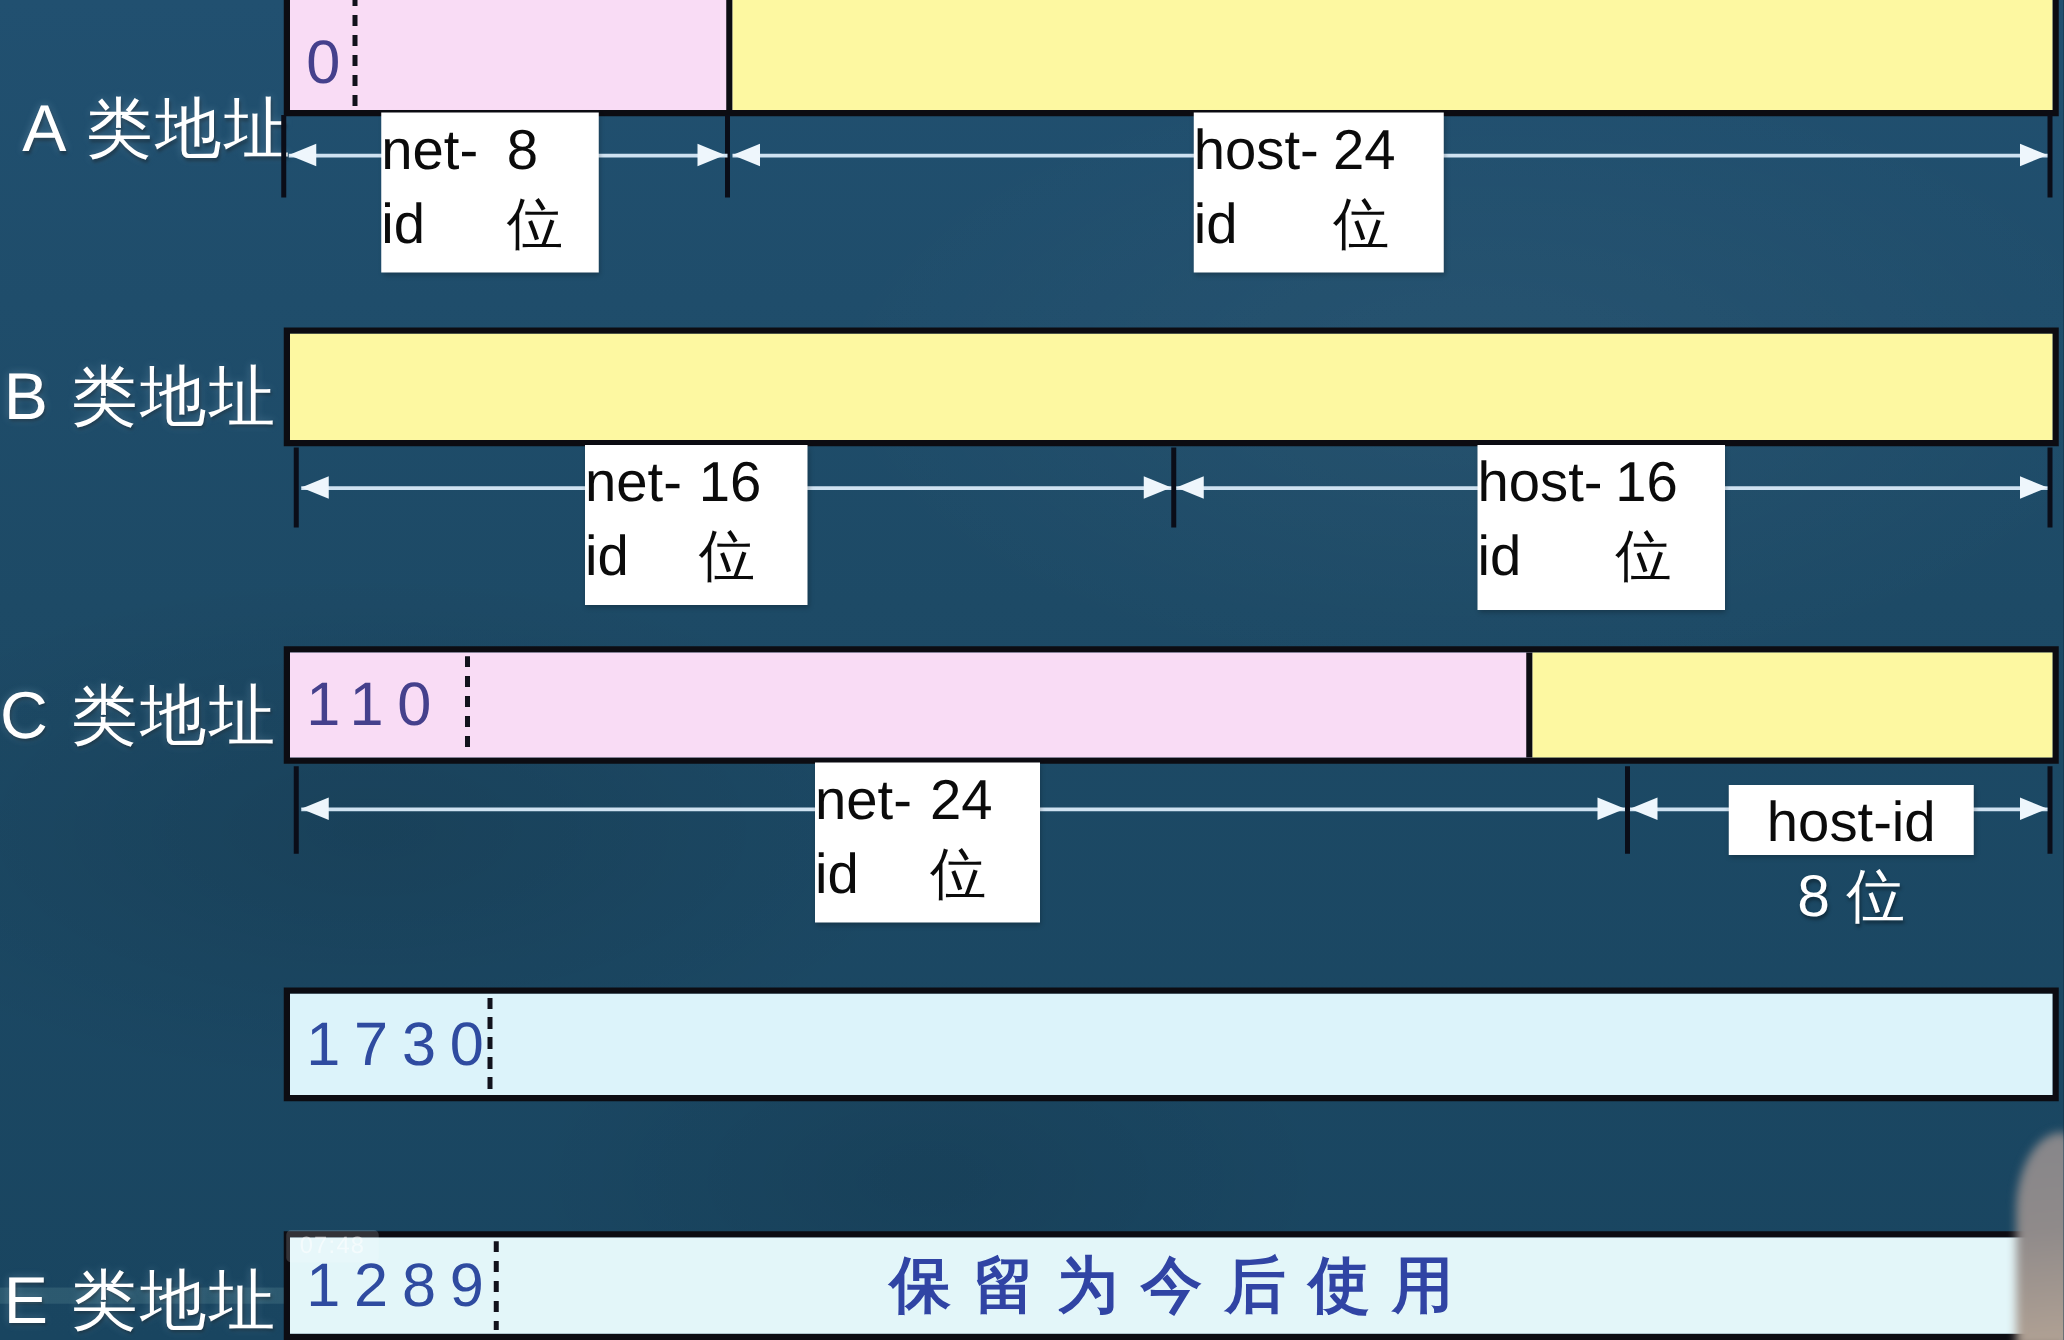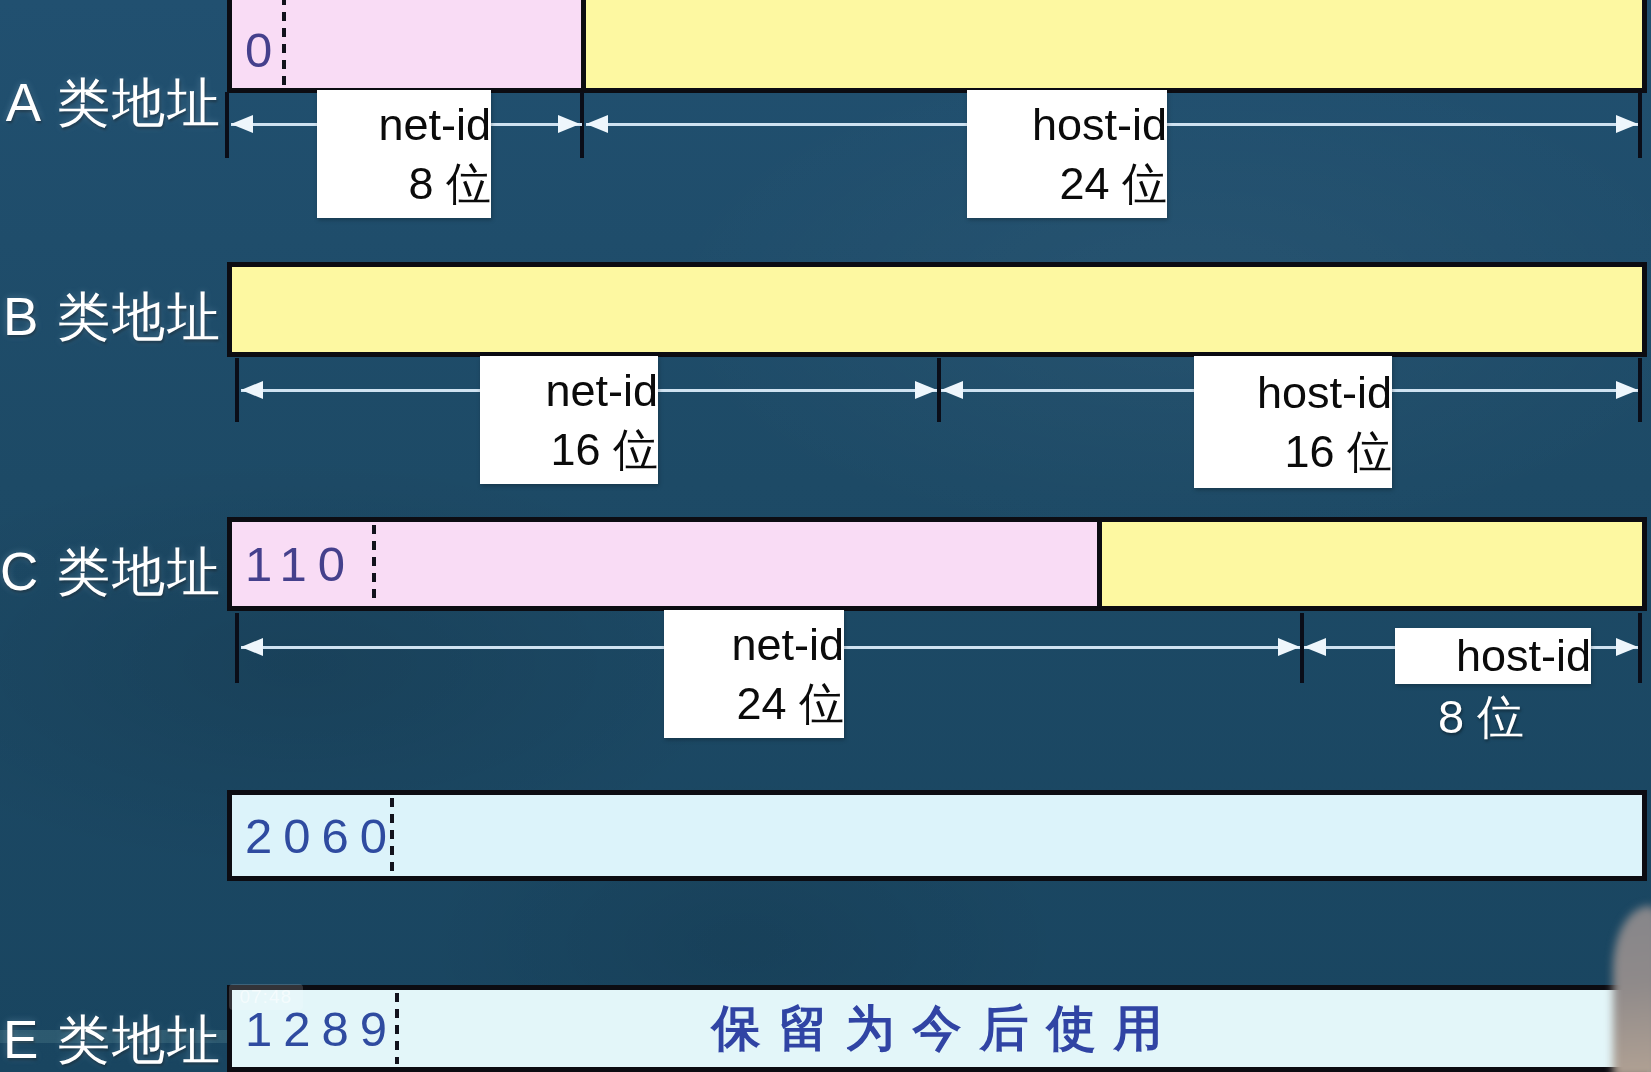--- a/index.html
+++ b/index.html
@@ -42,23 +42,23 @@
     text-align:center;color:#3044a4;font-size:49px;font-weight:600;
     letter-spacing:24px;padding-left:24px;white-space:nowrap;
   }
   
   .tick{position:absolute;width:4px;background:#0a0d18;}
   .aline{position:absolute;height:3px;background:#cfe2f1;}
   .ah{position:absolute;width:0;height:0;border-top:9px solid transparent;border-bottom:9px solid transparent;}
   .ah.l{border-right:22px solid #eef6fc;}
   .ah.r{border-left:22px solid #eef6fc;}
   .mbox{
-    position:absolute;background:#fff;color:#0b0b0b;text-align:right;
-    font-size:45px;line-height:1.32;display:flex;flex-direction:column;
-    justify-content:center;box-shadow:1px 2px 4px rgba(0,0,0,.25);margin-left:12px;
+    position:absolute;background:#fff;color:#0b0b0b;text-align:left;
+    font-size:45px;line-height:1.32;display:flex;flex-direction:row;
+    justify-content:center;box-shadow:1px 2px 4px rgba(0,0,0,.25);
   }
   .bits-out{
     position:absolute;color:#fff;font-size:47px;text-align:center;white-space:nowrap;
     text-shadow:1px 2px 3px rgba(0,0,0,.4);
   }
   .watermark{
     position:absolute;left:229px;top:984px;width:74px;height:26px;
     background:rgba(255,255,255,.16);border-radius:4px;
     color:rgba(255,255,255,.55);font-size:19px;line-height:26px;text-align:center;
     letter-spacing:1px;
@@ -69,21 +69,21 @@
     background:linear-gradient(175deg,#86868a 0%,#8f8a8a 45%,#b2a294 100%);
     border-radius:70px 18px 0 0 / 120px 30px 0 0;
     filter:blur(4px);
   }
 </style>
 </head>
 <body>
 
 <div id="stage">
 
-  <div class="rowlabel" style="top:68px;">A 类地址</div>
+  <div class="rowlabel" style="top:68px;padding-left:12px;">A 类地址</div>
   <div class="bar" style="top:-12px;height:95px;">
     <div class="seg net" style="width:354px;">
       <span class="prefix" style="top:60%;">0</span>
       <div class="dashline" style="left:50px;"></div>
     </div>
     <div class="seg host"></div>
   </div>
   <div class="tick" style="left:225px;top:92px;height:66px;"></div>
   <div class="tick" style="left:580px;top:92px;height:66px;"></div>
   <div class="tick" style="left:1638px;top:92px;height:66px;"></div>
@@ -119,21 +119,21 @@
     <span>net-id</span>
     <span>16 位</span>
   </div>
   <div class="mbox" style="left:1182px;top:356px;width:198px;height:132px;">
     <span>host-id</span>
     <span>16 位</span>
   </div>
 
   <div class="rowlabel" style="top:537px;text-align:center;">C 类地址</div>
   <div class="bar" style="top:517px;height:84px;">
-    <div class="seg net" style="width:870px;">
+    <div class="seg net" style="width:994px;">
       <span class="prefix">110</span>
       <div class="dashline" style="left:140px;"></div>
     </div>
     <div class="seg host"></div>
   </div>
   <div class="tick" style="left:235px;top:613px;height:70px;"></div>
   <div class="tick" style="left:1300px;top:613px;height:70px;"></div>
   <div class="tick" style="left:1638px;top:613px;height:70px;"></div>
   <div class="aline" style="left:241px;top:646px;width:1059px;"></div>
   <div class="aline" style="left:1304px;top:646px;width:334px;"></div>
@@ -145,21 +145,21 @@
     <span>net-id</span>
     <span>24 位</span>
   </div>
   <div class="mbox" style="left:1383px;top:628px;width:196px;height:56px;">
     <span>host-id</span>
   </div>
   <div class="bits-out" style="left:1395px;top:686px;width:172px;">8 位</div>
 
   <div class="bar" style="top:790px;height:81px;">
     <div class="seg wide" style="background:#dcf3fa;">
-      <span class="prefix cyanrow">2060</span>
+      <span class="prefix cyanrow">1730</span>
       <div class="dashline" style="left:158px;"></div>
     </div>
   </div>
 
   <div class="glareband"></div>
   <div class="rowlabel" style="top:1005px;">E 类地址</div>
   <div class="bar" style="top:985px;height:77px;">
     <div class="seg wide" style="background:#e3f6f9;">
       <span class="prefix cyanrow">1289</span>
       <div class="dashline" style="left:163px;"></div>

